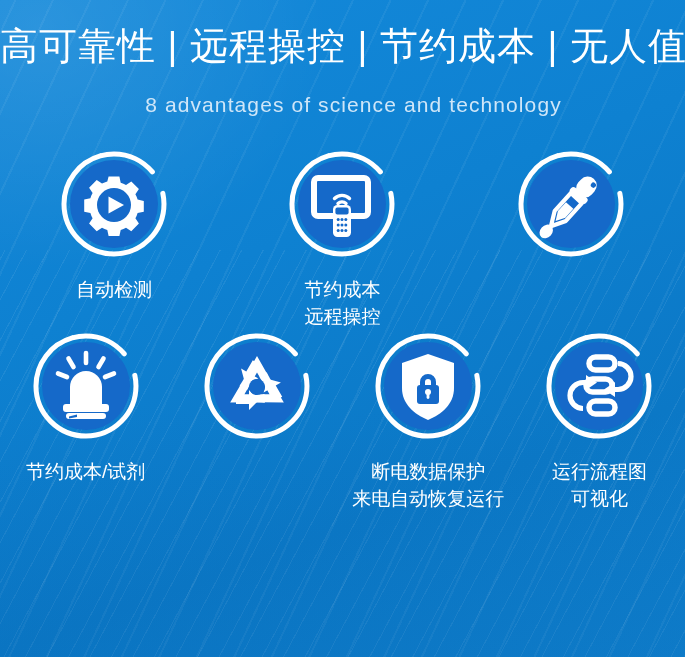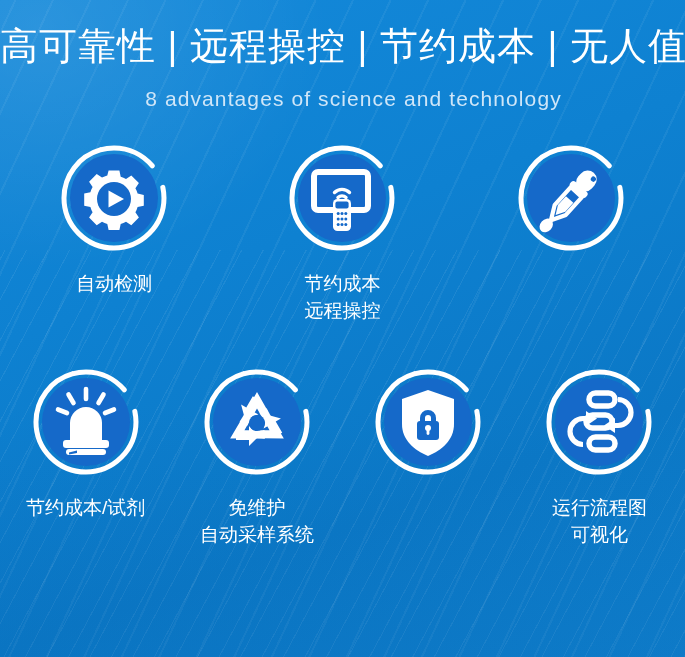--- a/index.html
+++ b/index.html
@@ -61,31 +61,30 @@
     letter-spacing:1px;
     font-weight:400;
     white-space:nowrap;
   }
   .subtitle {
     color:#cfe6f8;
     font-size:21px;
     line-height:30px;
     letter-spacing:1.1px;
     font-weight:300;
-    margin-top:12px;
+    margin-top:18px;
     padding-left:22px;
   }
 
   
   .grid {
     position:relative;
     margin-top:28px;
     display:flex;
     flex-direction:column;
-    gap:42px;
     justify-content:space-between;
   }
   .row { display:flex; }
   .cell {
     flex:1 1 0;
     display:flex;
     flex-direction:column;
     align-items:center;
   }
   .badge {
@@ -236,38 +235,38 @@
                 <path d="M56 26 L66.5 44.5 L59.5 48.5 L56 42.5 L52.5 48.5 L45.5 44.5 Z"></path>
                 <path d="M45.5 44.5 L52.5 48.5 L46 60 L38.5 56 Z"></path>
               </g>
               <path d="M35 66 L48 66 L48 60 L58 70 L48 80 L48 74 L35 74 Z" transform="rotate(0 56 57)"></path>
               <path d="M35 66 L48 66 L48 60 L58 70 L48 80 L48 74 L35 74 Z" transform="rotate(120 56 57)"></path>
               <path d="M35 66 L48 66 L48 60 L58 70 L48 80 L48 74 L35 74 Z" transform="rotate(240 56 57)"></path>
             </g>
             <circle cx="56" cy="57" r="8" fill="#1569c9"></circle>
           </svg>
         </div>
-        <div class="caption">
-          <span>免维护</span>
-          <span class="l2">自动采样系统</span>
-        </div>
       </div>
 
       <div class="cell">
         <div class="badge">
           <svg viewBox="0 0 112 112">
             <circle cx="56" cy="56" r="44" fill="#1569c9"></circle>
             <path d="M56 6 A50 50 0 1 0 56 106 A50 50 0 0 0 56 6" fill="none" stroke="#ffffff" stroke-width="5" stroke-linecap="round" stroke-dasharray="232 24 58 0" stroke-dashoffset="-14"></path>
             <path d="M56 24 L82 33 L82 58 C82 74 70 84 56 90 C42 84 30 74 30 58 L30 33 Z" fill="#ffffff"></path>
             <path d="M48 52 a8 8 0 0 1 16 0 v5 h-5 v-5 a3 3 0 0 0-6 0 v5 h-5 z" fill="#1569c9"></path>
             <rect x="45" y="55" width="22" height="19" rx="3" fill="#1569c9"></rect>
             <circle cx="56" cy="62" r="3" fill="#ffffff"></circle>
             <rect x="54.6" y="62" width="2.8" height="7" rx="1.4" fill="#ffffff"></rect>
           </svg>
         </div>
+        <div class="caption">
+          <span>断电数据保护</span>
+          <span class="l2">来电自动恢复运行</span>
+        </div>
       </div>
 
       <div class="cell">
         <div class="badge">
           <svg viewBox="0 0 112 112">
             <circle cx="56" cy="56" r="44" fill="#1569c9"></circle>
             <path d="M56 6 A50 50 0 1 0 56 106 A50 50 0 0 0 56 6" fill="none" stroke="#ffffff" stroke-width="5" stroke-linecap="round" stroke-dasharray="232 24 58 0" stroke-dashoffset="-14"></path>
             <g fill="none" stroke="#ffffff" stroke-width="5.5">
               <rect x="46" y="27" width="26" height="13" rx="6.5"></rect>
               <rect x="43" y="49" width="26" height="13" rx="6.5"></rect>

